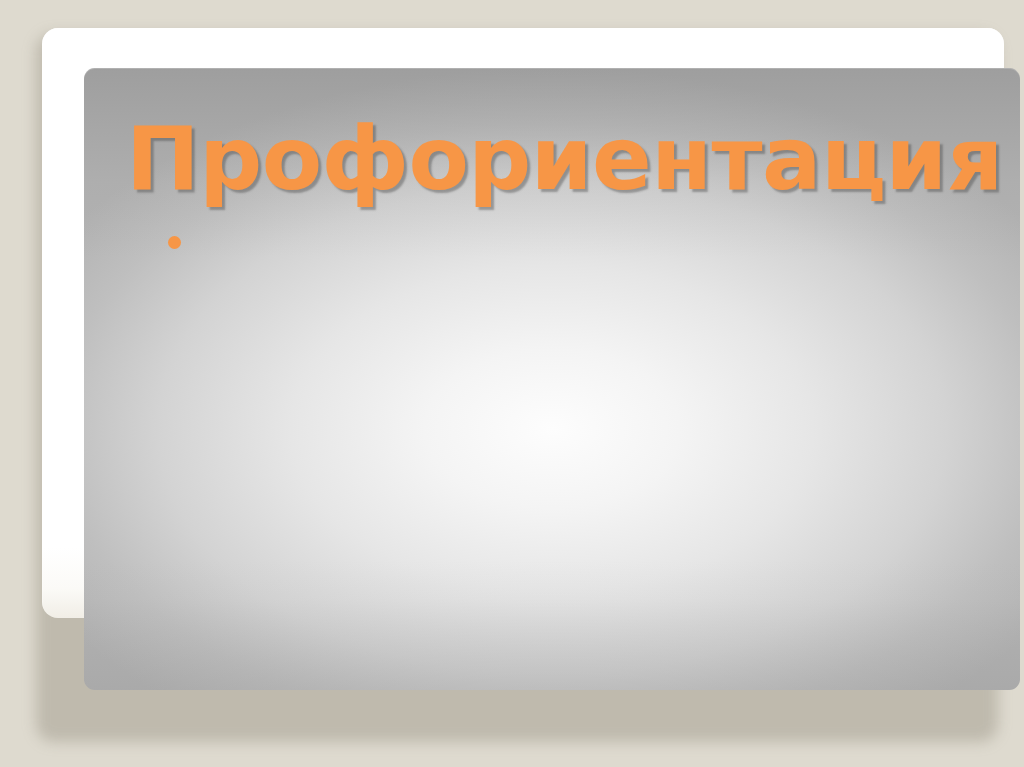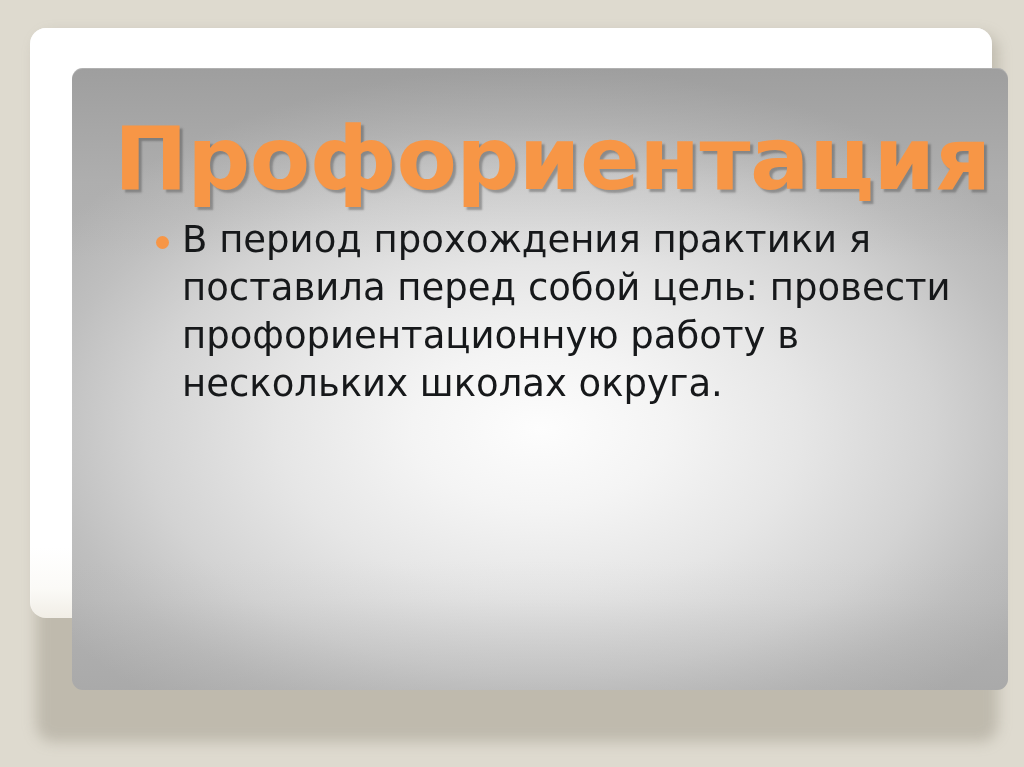--- a/index.html
+++ b/index.html
@@ -29,21 +29,21 @@
     width: 962px;
     height: 708px;
     border-radius: 18px;
     background: rgba(120, 112, 96, 0.30);
     filter: blur(7px);
   }
 
   
   #slide-card {
     position: absolute;
-    left: 30px;
+    left: 42px;
     top: 28px;
     width: 962px;
     height: 590px;
     border-radius: 16px;
     background: linear-gradient(180deg,
                 #ffffff 0%,
                 #ffffff 88%,
                 #fbfaf7 95%,
                 #f1eee6 100%);
     box-shadow: 0 1px 2px rgba(255,255,255,0.9) inset;
@@ -143,19 +143,18 @@
 
     <div id="slide-plate">
       <div id="plate-top-wash"></div>
       <div id="plate-bottom-wash"></div>
 
       <div id="slide-title">Профориентация</div>
 
       <div id="body-block">
         <div class="bullet-row">
           <span class="bullet-dot"></span>
-          <span class="bullet-text">В период прохождения практики я поставила перед собой цель: провести профориентационную работу в нескольких школах округа.</span>
         </div>
       </div>
     </div>
 
   </div>
 </div>
 
 </body></html>

